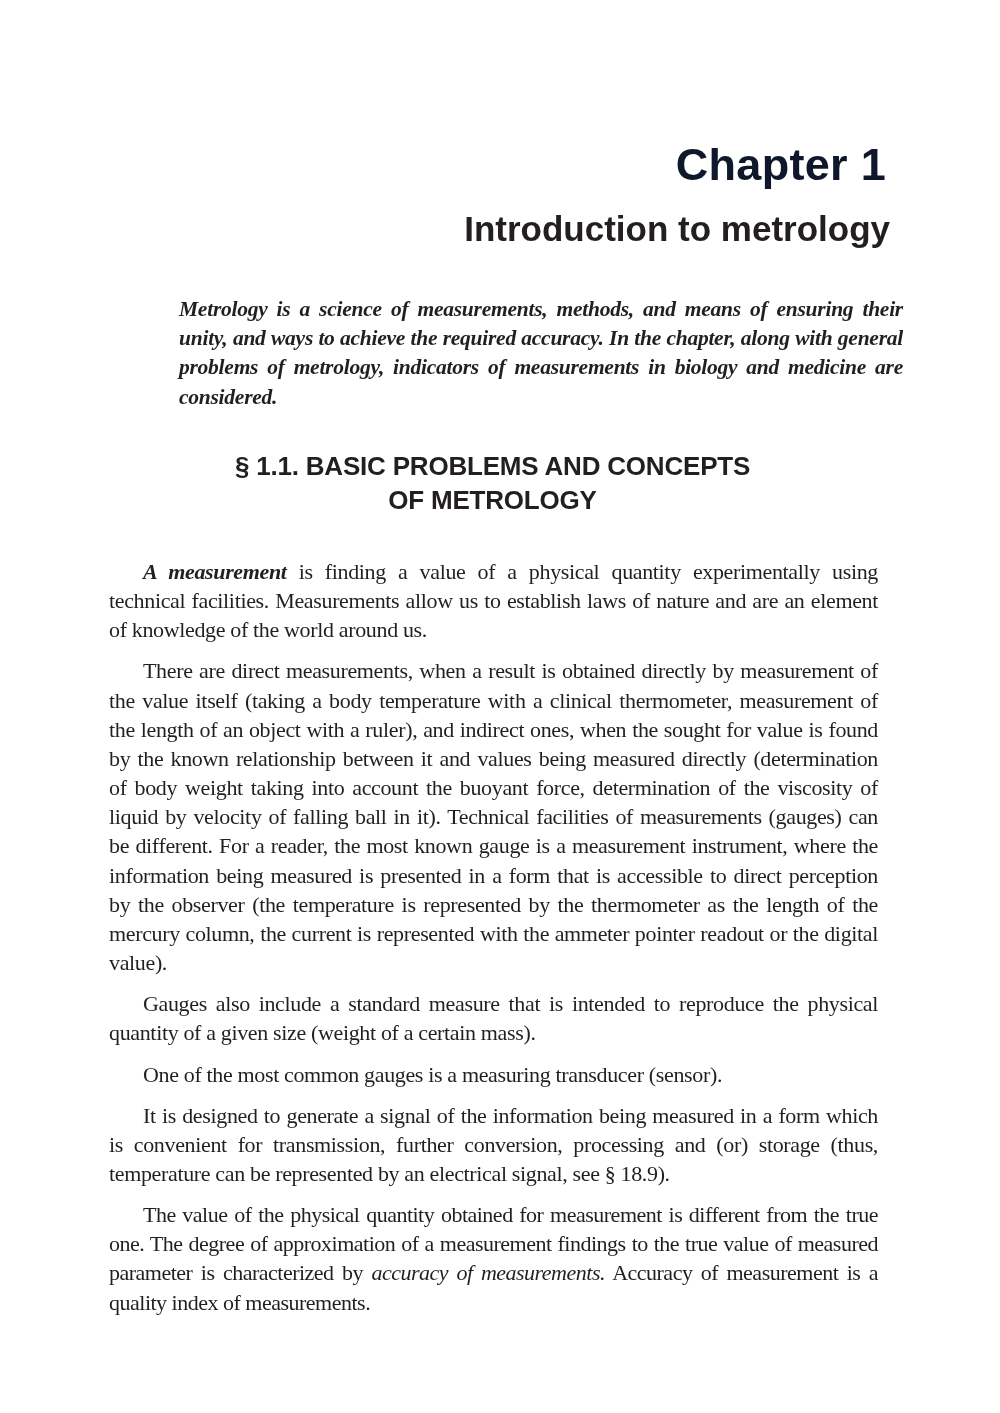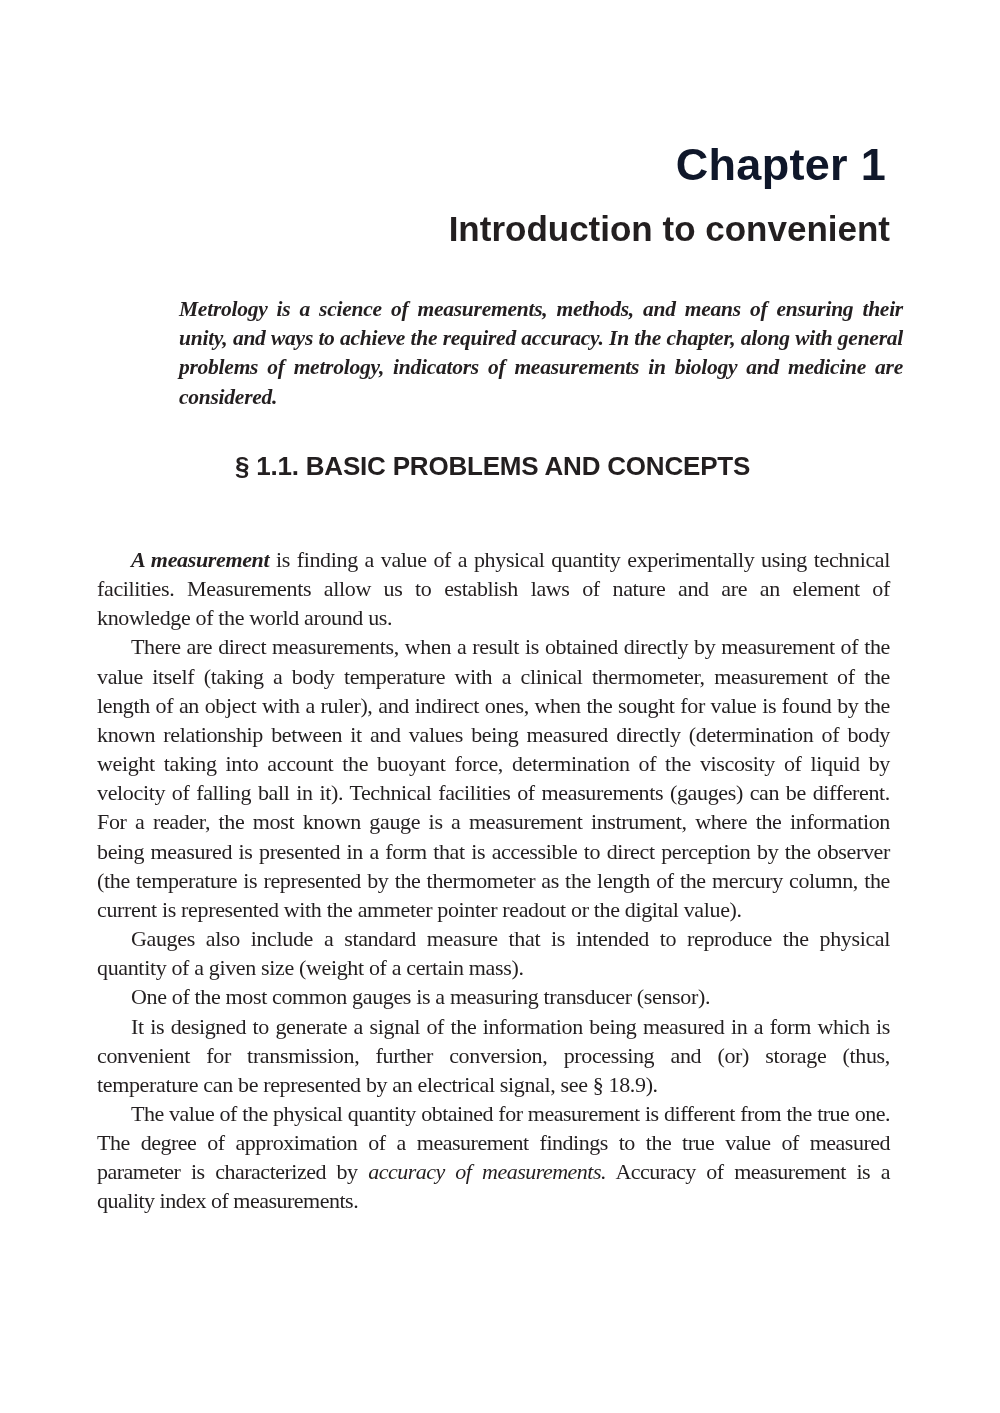--- a/index.html
+++ b/index.html
@@ -75,21 +75,21 @@
       left: 97px;
       top: 545px;
       width: 793px;
       font-family: "Liberation Serif", serif;
       font-size: 22px;
       line-height: 29.15px;
       text-align: justify;
       letter-spacing: -0.35px;
     }
     .body p {
-      margin: 0;
+      margin: 12px;
       text-indent: 34px;
     }
     .body p.bold {
       font-weight: normal;
       letter-spacing: -0.5px;
     }
     .term {
       font-style: italic;
       font-weight: bold;
     }
@@ -97,26 +97,27 @@
       font-style: italic;
     }
   </style>
 </head>
 <body>
 
 <div class="page">
 
   <h1 class="chapter-number">Chapter 1</h1>
 
-  <h2 class="chapter-title">Introduction to convenient</h2>
+  <h2 class="chapter-title">Introduction to metrology</h2>
 
   <p class="abstract">Metrology is a science of measurements, methods, and means of ensuring their unity, and ways to achieve the required accuracy. In the chapter, along with general problems of metrology, indicators of measurements in biology and medicine are considered.</p>
 
   <h3 class="section-heading">
     <span>§ 1.1. BASIC PROBLEMS AND CONCEPTS</span><br>
+    <span>OF METROLOGY</span>
   </h3>
 
   <div class="body">
     <p><span class="term">A measurement</span><span> is finding a value of a physical quantity experimentally using technical facilities. Measurements allow us to establish laws of nature and are an element of knowledge of the world around us.</span></p>
     <p>There are direct measurements, when a result is obtained directly by mea­surement of the value itself (taking a body temperature with a clinical ther­mometer, measurement of the length of an object with a ruler), and indirect ones, when the sought for value is found by the known relationship between it and values being measured directly (determination of body weight taking into account the buoyant force, determination of the viscosity of liquid by velocity of falling ball in it). Technical facilities of measurements (gauges) can be dif­ferent. For a reader, the most known gauge is a measurement instrument, where the information being measured is presented in a form that is accessible to direct perception by the observer (the temperature is represented by the thermometer as the length of the mercury column, the current is represented with the ammeter pointer readout or the digital value).</p>
     <p>Gauges also include a standard measure that is intended to reproduce the physical quantity of a given size (weight of a certain mass).</p>
     <p>One of the most common gauges is a measuring transducer (sensor).</p>
     <p>It is designed to generate a signal of the information being measured in a form which is convenient for transmission, further conversion, processing and (or) storage (thus, temperature can be represented by an electrical signal, see § 18.9).</p>
     <p class="bold"><span>The value of the physical quantity obtained for measurement is different from the true one. The degree of approximation of a measurement findings to the true value of measured parameter is characterized by </span><span class="emph">accuracy of measurements.</span><span> Accuracy of measurement is a quality index of measurements.</span></p>
   </div>

